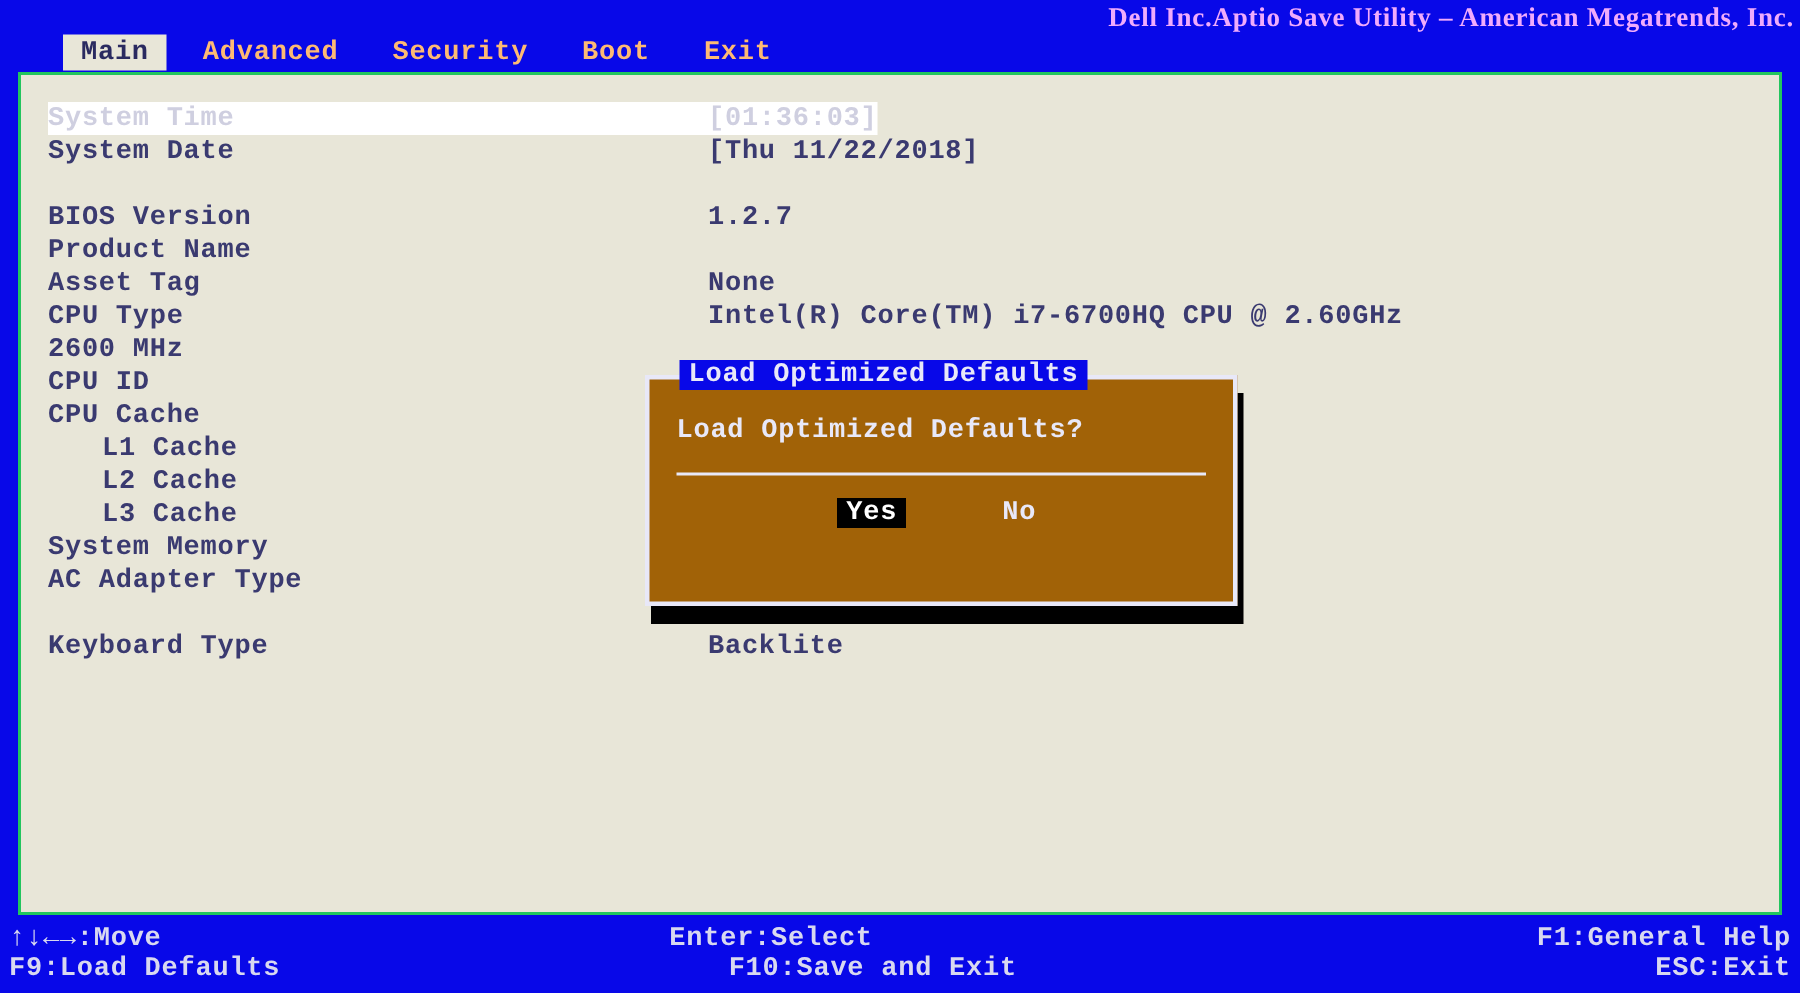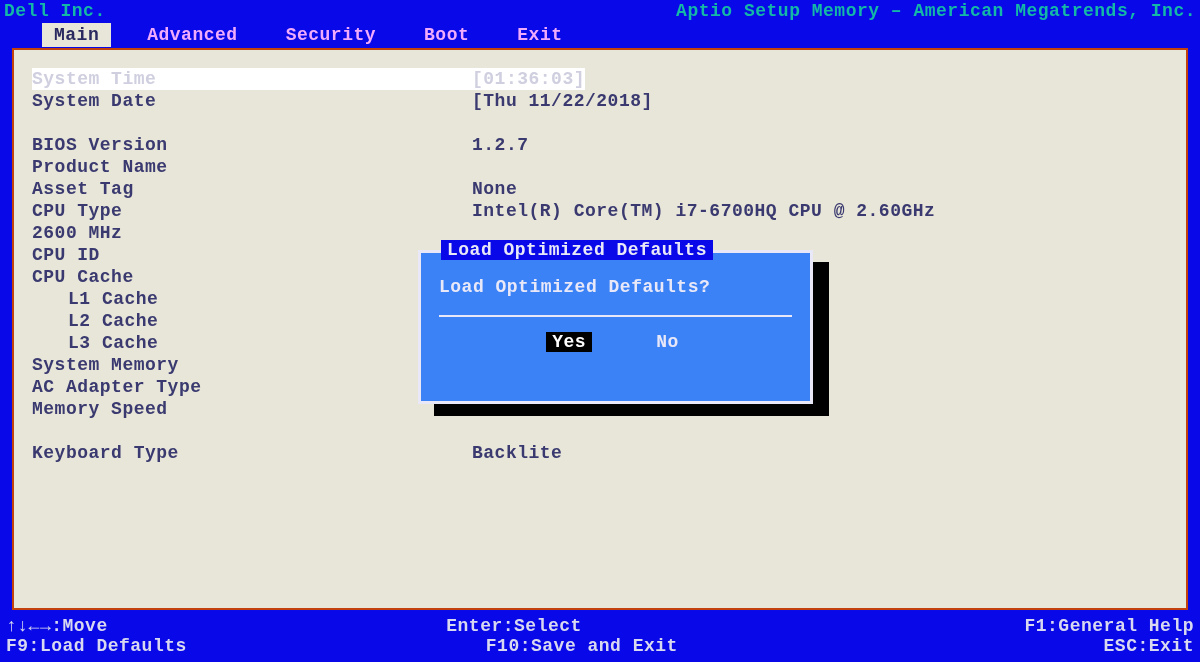--- a/index.html
+++ b/index.html
@@ -15,52 +15,53 @@
   .screen {
     width: 1200px;
     height: 662px;
     background: #0808e8;
     display: flex;
     flex-direction: column;
   }
   .header {
     height: 22px;
     display: flex;
-    justify-content: space-between;
-    color: #14b8a6;
+    justify-content: flex-end;
+    color: #f0abfc;
     padding: 0 4px;
     line-height: 22px;
+    font-family: Liberation Serif, serif;
   }
   .tabbar {
     height: 26px;
     background: #0808e8;
     display: flex;
     padding-left: 42px;
-    gap: 24px;
+    gap: 12px;
     align-items: center;
   }
   .tab {
-    color: #f0abfc;
+    color: #fdba74;
     padding: 2px 12px;
     cursor: pointer;
   }
   .tab.active {
     background: #e8e6d8;
     color: #2a2a60;
   }
   .content-frame {
     flex: 1;
     background: #0808e8;
     padding: 0 12px 4px 12px;
   }
   .content {
     background: #e8e6d8;
     color: #3a3a70;
     height: 100%;
-    border: 2px solid #c2410c;
+    border: 2px solid #22c55e;
     padding: 18px 18px 8px 18px;
     position: relative;
   }
   .row { display: flex; line-height: 22px; }
   .label { width: 440px; white-space: pre; }
   .value { white-space: pre; }
   .row.selected .label,
   .row.selected .value { background: #fff; color: #cfcfe0; }
   .spacer { height: 22px; }
   .indent { padding-left: 36px; }
@@ -77,23 +78,23 @@
 
   
   .dialog-shadow {
     position: absolute;
     left: 420px; top: 212px;
     width: 395px; height: 154px;
     background: #000;
   }
   .dialog {
     position: absolute;
-    left: 404px; top: 200px;
+    left: 416px; top: 200px;
     width: 395px; height: 154px;
-    background: #3b82f6;
+    background: #a16207;
     color: #e8e8f8;
     border: 3px solid #e8e8f8;
     padding: 0;
   }
   .dialog-title {
     position: absolute;
     top: -13px; left: 20px;
     background: #0808e8;
     padding: 0 6px;
   }
@@ -121,21 +122,21 @@
     color: #fff;
   }
 </style>
 </head>
 <body>
 
 <div class="screen">
 
   <div class="header">
     <span>Dell Inc.</span>
-    <span>Aptio Setup Memory – American Megatrends, Inc.</span>
+    <span>Aptio Save Utility – American Megatrends, Inc.</span>
   </div>
 
   <div class="tabbar">
     <span class="tab active">Main</span>
     <span class="tab">Advanced</span>
     <span class="tab">Security</span>
     <span class="tab">Boot</span>
     <span class="tab">Exit</span>
   </div>
 
@@ -184,24 +185,20 @@
         <span class="label indent">L2 Cache</span>
       </div>
       <div class="row">
         <span class="label indent">L3 Cache</span>
       </div>
       <div class="row">
         <span class="label">System Memory</span>
       </div>
       <div class="row">
         <span class="label">AC Adapter Type</span>
-      </div>
-      <div class="row">
-        <span class="label">Memory Speed</span>
-        <span class="value">1600 Mhz</span>
       </div>
 
       <div class="spacer"></div>
 
       <div class="row">
         <span class="label">Keyboard Type</span>
         <span class="value">Backlite</span>
       </div>
 
       <div class="dialog-shadow"></div>

